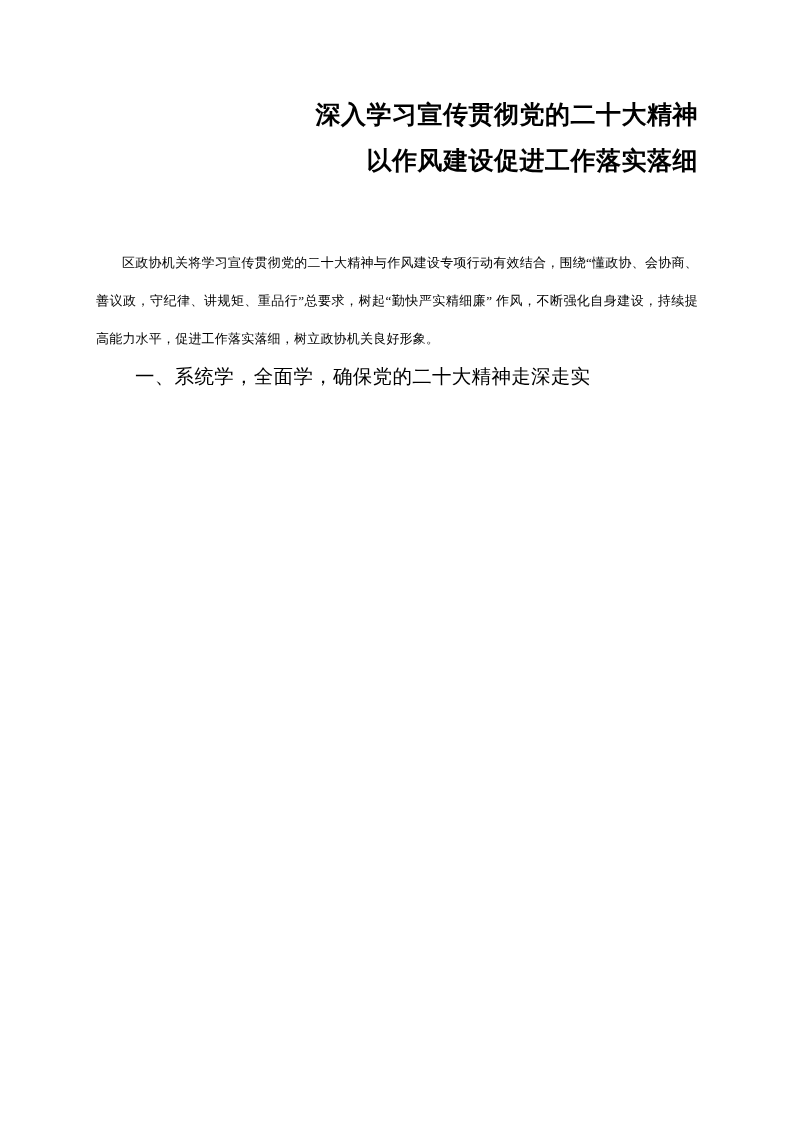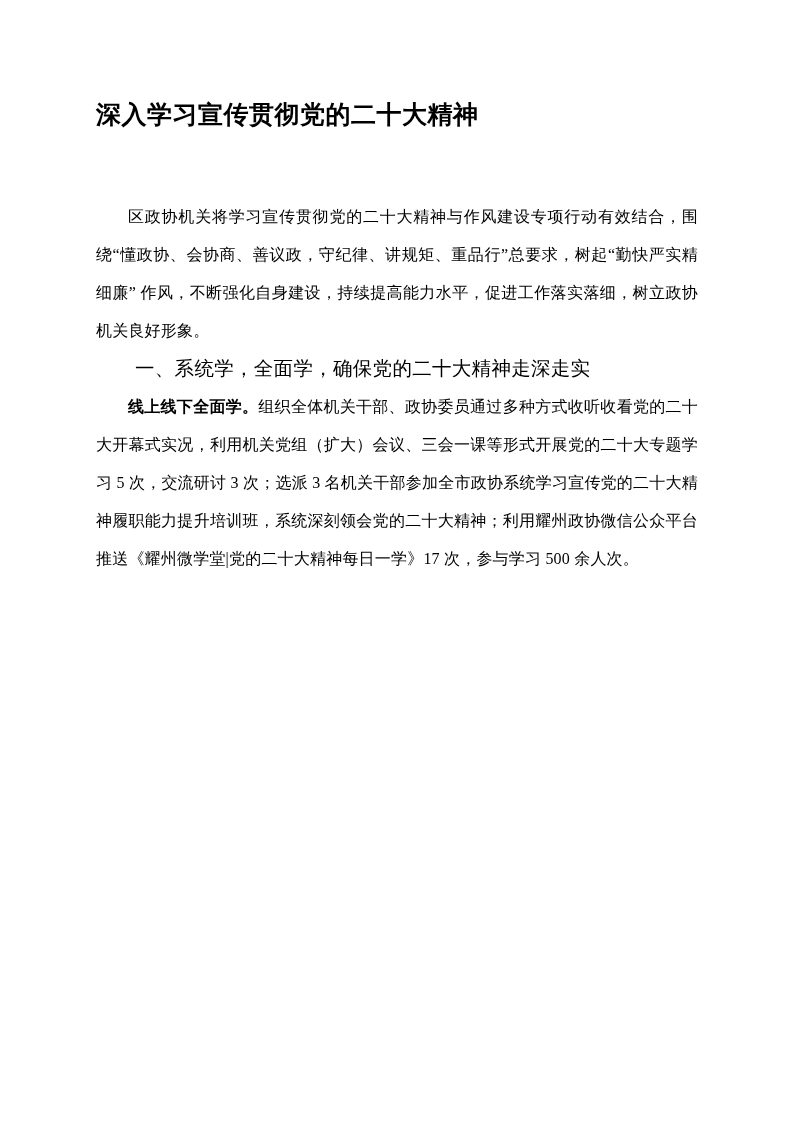--- a/index.html
+++ b/index.html
@@ -15,38 +15,38 @@
     overflow: hidden;
   }
   .page {
     position: relative;
     width: 794px;
     height: 1122px;
     box-sizing: border-box;
     padding: 92px 96px 60px 96px;
   }
   .doc-title {
-    text-align: left;
+    text-align: right;
     font-family: "DejaVu Sans", "Liberation Sans", sans-serif;
     font-weight: bold;
     font-size: 25px;
     line-height: 46px;
     letter-spacing: 0.5px;
     margin: 0 0 4px 0;
   }
   .doc-title .line {
     display: block;
     white-space: nowrap;
   }
   .spacer-after-title {
     height: 56px;
   }
   p {
     margin: 0;
-    font-size: 16px;
+    font-size: 13px;
     line-height: 38px;
     text-align: justify;
     text-justify: inter-ideograph;
     text-indent: 2em;
     letter-spacing: 0.2px;
   }
   .bold-head {
     font-family: "DejaVu Sans", "Liberation Sans", sans-serif;
     font-weight: bold;
   }
@@ -60,24 +60,24 @@
     letter-spacing: 0.3px;
   }
 </style>
 </head>
 <body>
 
 <div class="page">
 
   <h1 class="doc-title">
     <span class="line">深入学习宣传贯彻党的二十大精神</span>
+    <span class="line">以作风建设促进工作落实落细</span>
   </h1>
 
   <div class="spacer-after-title"></div>
 
   <p>区政协机关将学习宣传贯彻党的二十大精神与作风建设专项行动有效结合，围绕“懂政协、会协商、善议政，守纪律、讲规矩、重品行”总要求，树起“勤快严实精细廉” 作风，不断强化自身建设，持续提高能力水平，促进工作落实落细，树立政协机关良好形象。</p>
 
   <p class="section-heading">一、系统学，全面学，确保党的二十大精神走深走实</p>
 
-  <p><span class="bold-head">线上线下全面学。</span><span>组织全体机关干部、政协委员通过多种方式收听收看党的二十大开幕式实况，利用机关党组（扩大）会议、三会一课等形式开展党的二十大专题学习 5 次，交流研讨 3 次；选派 3 名机关干部参加全市政协系统学习宣传党的二十大精神履职能力提升培训班，系统深刻领会党的二十大精神；利用耀州政协微信公众平台推送《耀州微学堂|党的二十大精神每日一学》17 次，参与学习 500 余人次。</span></p>
 
 
 </div>
 
 </body></html>

